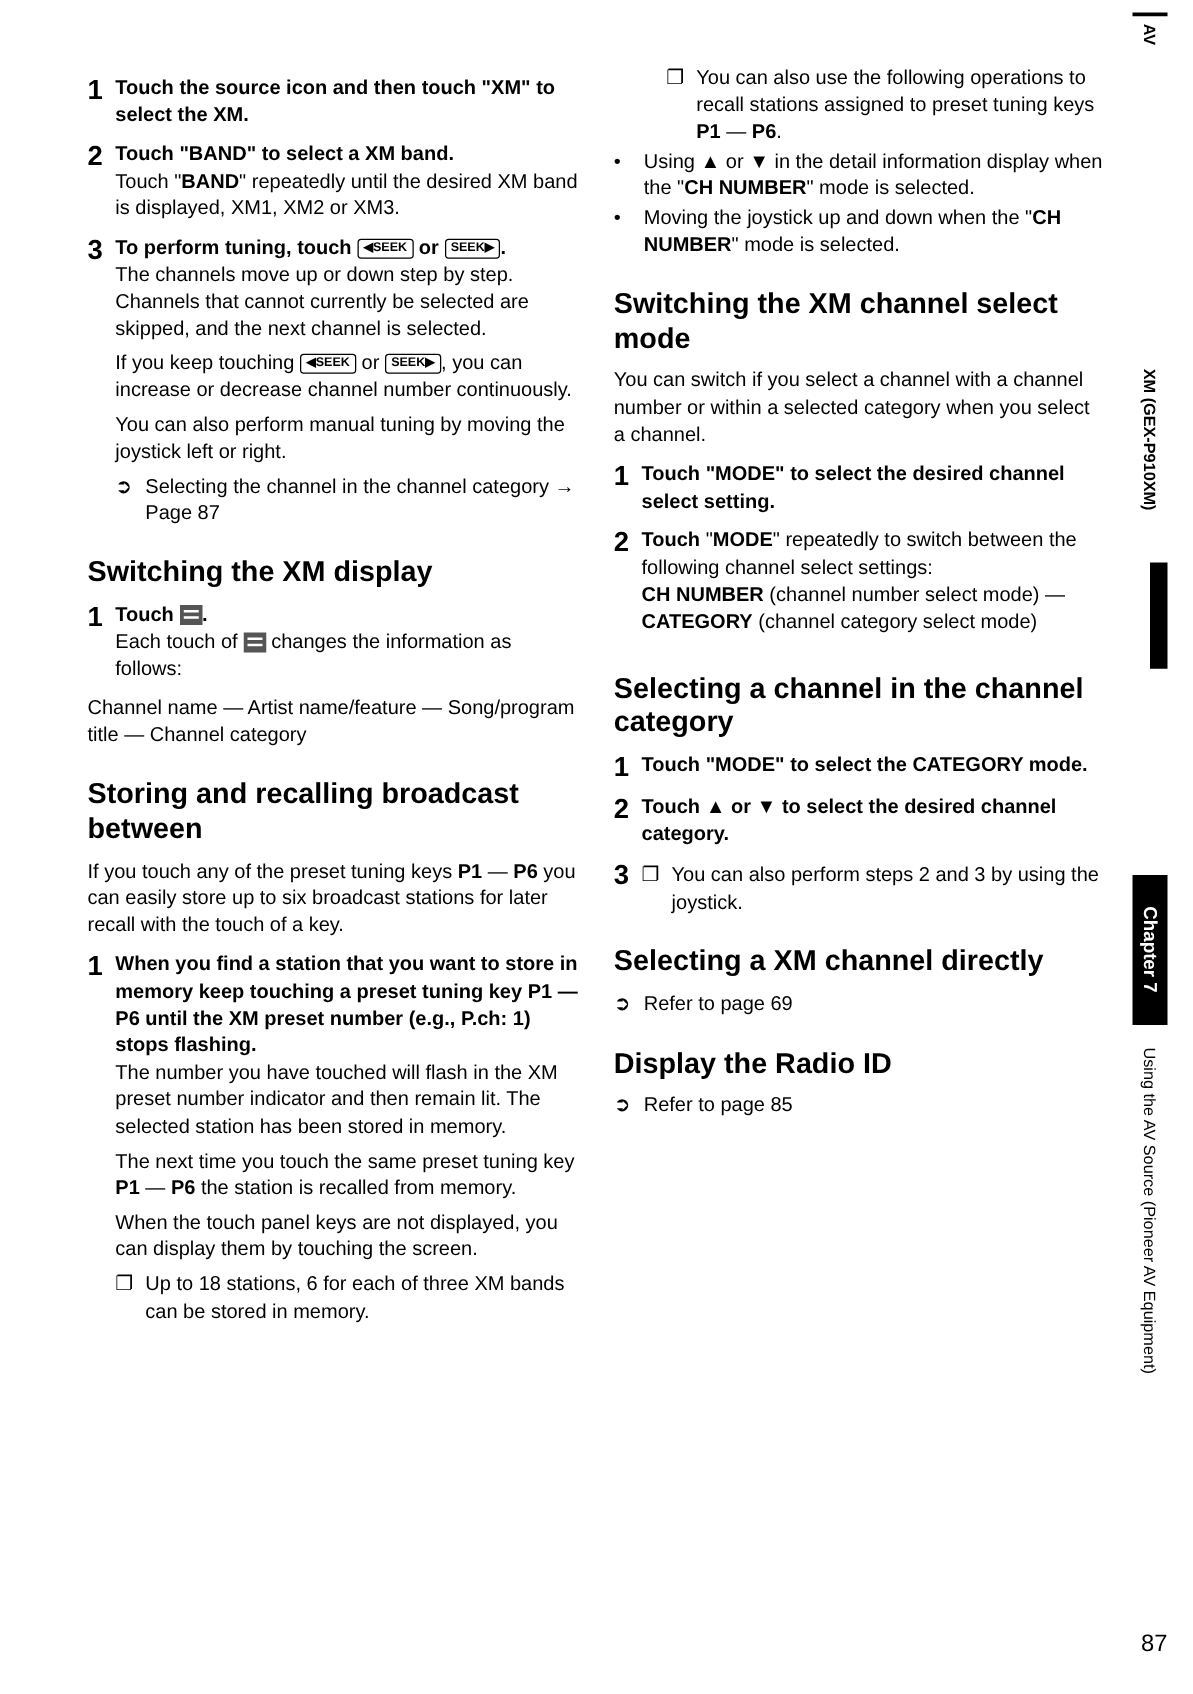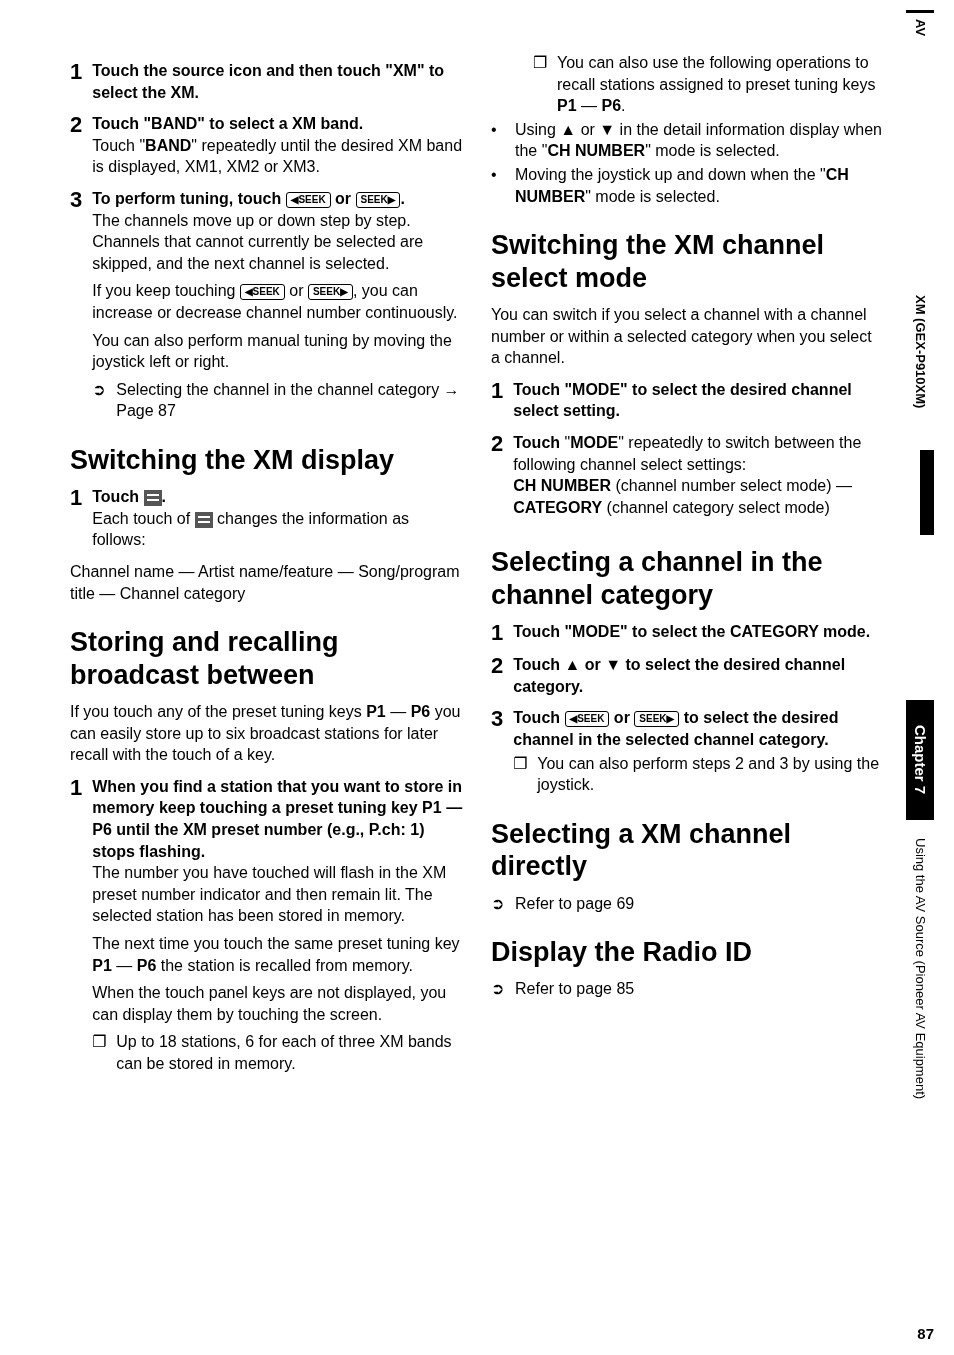--- a/index.html
+++ b/index.html
@@ -14,21 +14,21 @@
   .page {
     padding: 50px 70px 30px 70px;
     display: flex;
     gap: 28px;
   }
   .col {
     flex: 1;
     min-width: 0;
   }
   .h-section {
-    font-size: 27px;
+    font-size: 23px;
     font-weight: bold;
     margin-top: 22px;
     margin-bottom: 10px;
     line-height: 1.2;
   }
   .step {
     display: flex;
     gap: 10px;
     margin-top: 10px;
     margin-bottom: 4px;
@@ -116,23 +116,23 @@
     width: 28px;
     height: 360px;
     display: flex;
     justify-content: center;
     padding-top: 8px;
   }
   .tab-using .vtext { font-weight: normal; }
   .pagenum {
     position: absolute;
     right: 20px;
-    bottom: 13px;
-    font-weight: bold;
-    font-size: 15px;
+    bottom: 28px;
+    font-weight: normal;
+    font-size: 19px;
   }
   .icon-btn {
     display: inline-block;
     border: 1px solid #000;
     border-radius: 3px;
     padding: 0 4px;
     font-size: 10px;
     font-weight: bold;
     vertical-align: middle;
     line-height: 1.4;
@@ -285,21 +285,20 @@
     <div class="step">
       <div class="step-num">2</div>
       <div class="step-body">
         <span class="step-lead">Touch ▲ or ▼ to select the desired channel category.</span>
       </div>
     </div>
 
     <div class="step">
       <div class="step-num">3</div>
       <div class="step-body">
-        <b><span>Touch </span><span class="icon-btn">◀SEEK</span><span> or </span><span class="icon-btn">SEEK▶</span><span> to select the desired channel in the selected channel category.</span></b>
         <div class="bullet-row">
           <span class="bullet-sym">❐</span>
           <span class="txt">You can also perform steps 2 and 3 by using the joystick.</span>
         </div>
       </div>
     </div>
 
     <div class="h-section">Selecting a XM channel directly</div>
     <div class="bullet-row">
       <span class="bullet-sym">➲</span>

